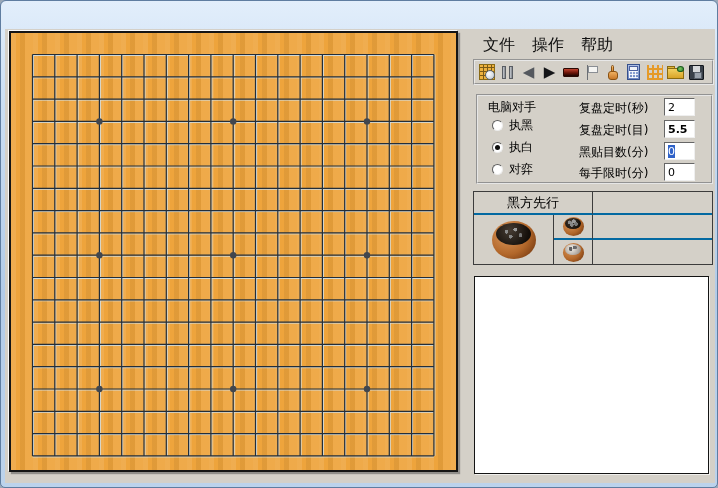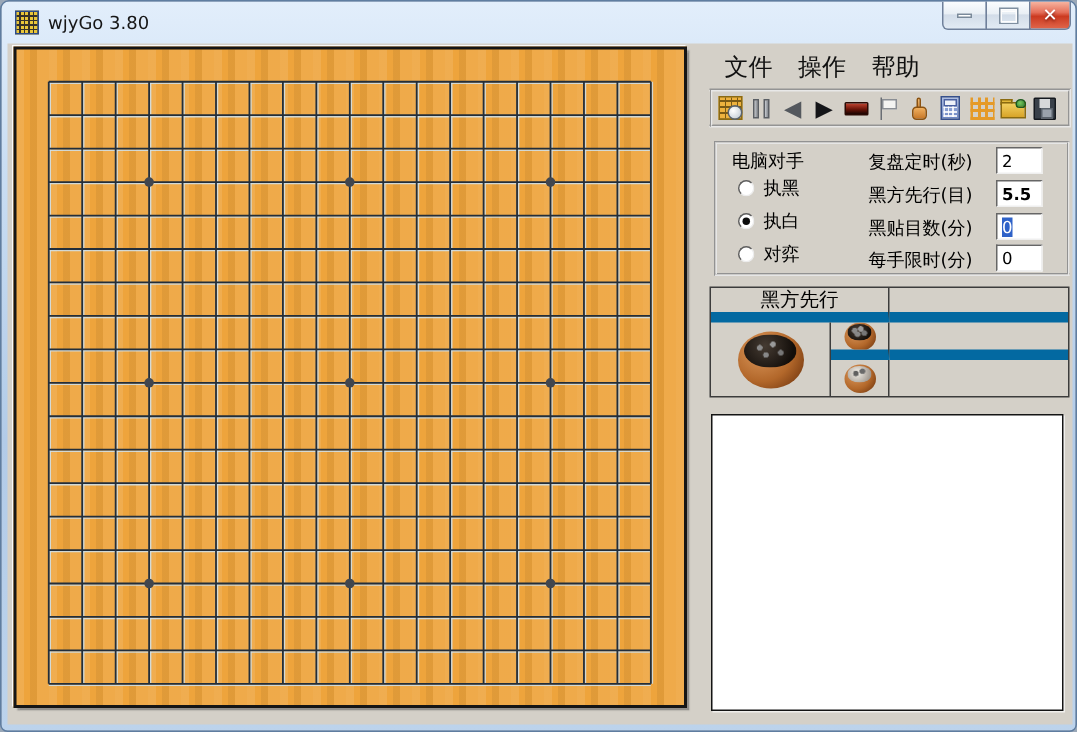--- a/index.html
+++ b/index.html
@@ -96,21 +96,21 @@
   .radio.checked::after{content:"";position:absolute;left:2px;top:2px;width:5px;height:5px;border-radius:50%;background:#0c0c0c;}
   .fld-label{position:absolute;left:101px;white-space:nowrap;}
   .fl0{top:4px;} .fl1{top:26px;} .fl2{top:48px;} .fl3{top:69px;}
   .num-field{position:absolute;left:186px;width:31px;height:18px;background:#fff;font-size:11px;
     border:1px solid;border-color:#666 #efefef #efefef #666;padding:2px 1px 0 3px;overflow:hidden;}
   .nf0{top:2px;} .nf1{top:24px;font-weight:bold;} .nf2{top:46px;} .nf3{top:67px;}
   .num-field.selected span{background:#2f62c8;color:#fff;}
   
   .status-table{position:absolute;left:468px;top:162px;width:240px;height:74px;background:#d4d0c8;
     border:1px solid #3c3c3c;display:grid;grid-template-columns:80px 39px 119px;grid-template-rows:23px 25px 24px;}
-  .cell{border-right:1px solid #3c3c3c;border-bottom:7px solid #0369a1;display:flex;align-items:center;justify-content:center;overflow:hidden;}
+  .cell{border-right:1px solid #3c3c3c;border-bottom:2px solid #0369a1;display:flex;align-items:center;justify-content:center;overflow:hidden;}
   .c-turn{grid-column:1/3;grid-row:1;font-size:13px;color:#000;}
   .c-r1c3{grid-column:3;grid-row:1;border-right:none;}
   .c-bowl{grid-column:1;grid-row:2/4;border-bottom:none;}
   .c-sb{grid-column:2;grid-row:2;}
   .c-sw{grid-column:2;grid-row:3;border-bottom:none;}
   .c-r2c3{grid-column:3;grid-row:2;border-right:none;}
   .c-r3c3{grid-column:3;grid-row:3;border-right:none;border-bottom:none;}
   .bowl{position:relative;border-radius:50%;
     background:radial-gradient(circle at 35% 32%,#dd9a5e,#b2672a 55%,#7c3e13 85%,#5c2c0c);}
   .bowl::before{content:"";position:absolute;left:11%;top:7%;width:78%;height:58%;border-radius:50%;}
@@ -128,35 +128,20 @@
     radial-gradient(circle at 40% 40%,#f4f1ea,#989088 85%);}
   
   .listbox{position:absolute;left:469px;top:247px;width:235px;height:198px;background:#fff;
     border:1px solid #141414;box-shadow:1px 1px 0 rgba(255,255,255,.65);}
 </style>
 </head>
 <body>
 
 <div class="window">
 
-  <div class="titlebar">
-    <div class="app-icon"></div>
-    <span class="title-text">wjyGo 3.80</span>
-    <div class="win-controls">
-      <div class="wbtn min">
-          <span class="gl-min"></span>
-        </div>
-      <div class="wbtn max">
-          <span class="gl-max"></span>
-        </div>
-      <div class="wbtn close">
-          <span class="gl-close">✕</span>
-        </div>
-    </div>
-  </div>
 
   <div class="client">
 
     <div class="board-panel">
       <svg id="board-grid" width="445" height="437">
           <line x1="21.5" y1="22.5" x2="422.90000000000003" y2="22.5" stroke="#cfe2ee" stroke-width="1" opacity="0.85"></line>
           <line x1="22.5" y1="21.5" x2="22.5" y2="422.90000000000003" stroke="#cfe2ee" stroke-width="1" opacity="0.85"></line>
           <line x1="21.5" y1="44.8" x2="422.90000000000003" y2="44.8" stroke="#cfe2ee" stroke-width="1" opacity="0.85"></line>
           <line x1="44.8" y1="21.5" x2="44.8" y2="422.90000000000003" stroke="#cfe2ee" stroke-width="1" opacity="0.85"></line>
           <line x1="21.5" y1="67.1" x2="422.90000000000003" y2="67.1" stroke="#cfe2ee" stroke-width="1" opacity="0.85"></line>
@@ -308,21 +293,21 @@
       <div class="radio-row r1">
         <span class="radio rb checked"></span>
         <span>执白</span>
       </div>
       <div class="radio-row r2">
         <span class="radio rb"></span>
         <span>对弈</span>
       </div>
 
       <span class="fld-label fl0">复盘定时(秒)</span>
-      <span class="fld-label fl1">黑方先行(目)</span>
+      <span class="fld-label fl1">复盘定时(目)</span>
       <span class="fld-label fl2">黑贴目数(分)</span>
       <span class="fld-label fl3">每手限时(分)</span>
 
       <div class="num-field nf0"><span>2</span></div>
       <div class="num-field nf1"><span>5.5</span></div>
       <div class="num-field nf2 selected"><span>0</span></div>
       <div class="num-field nf3"><span>0</span></div>
     </div>
 
     <div class="status-table">

